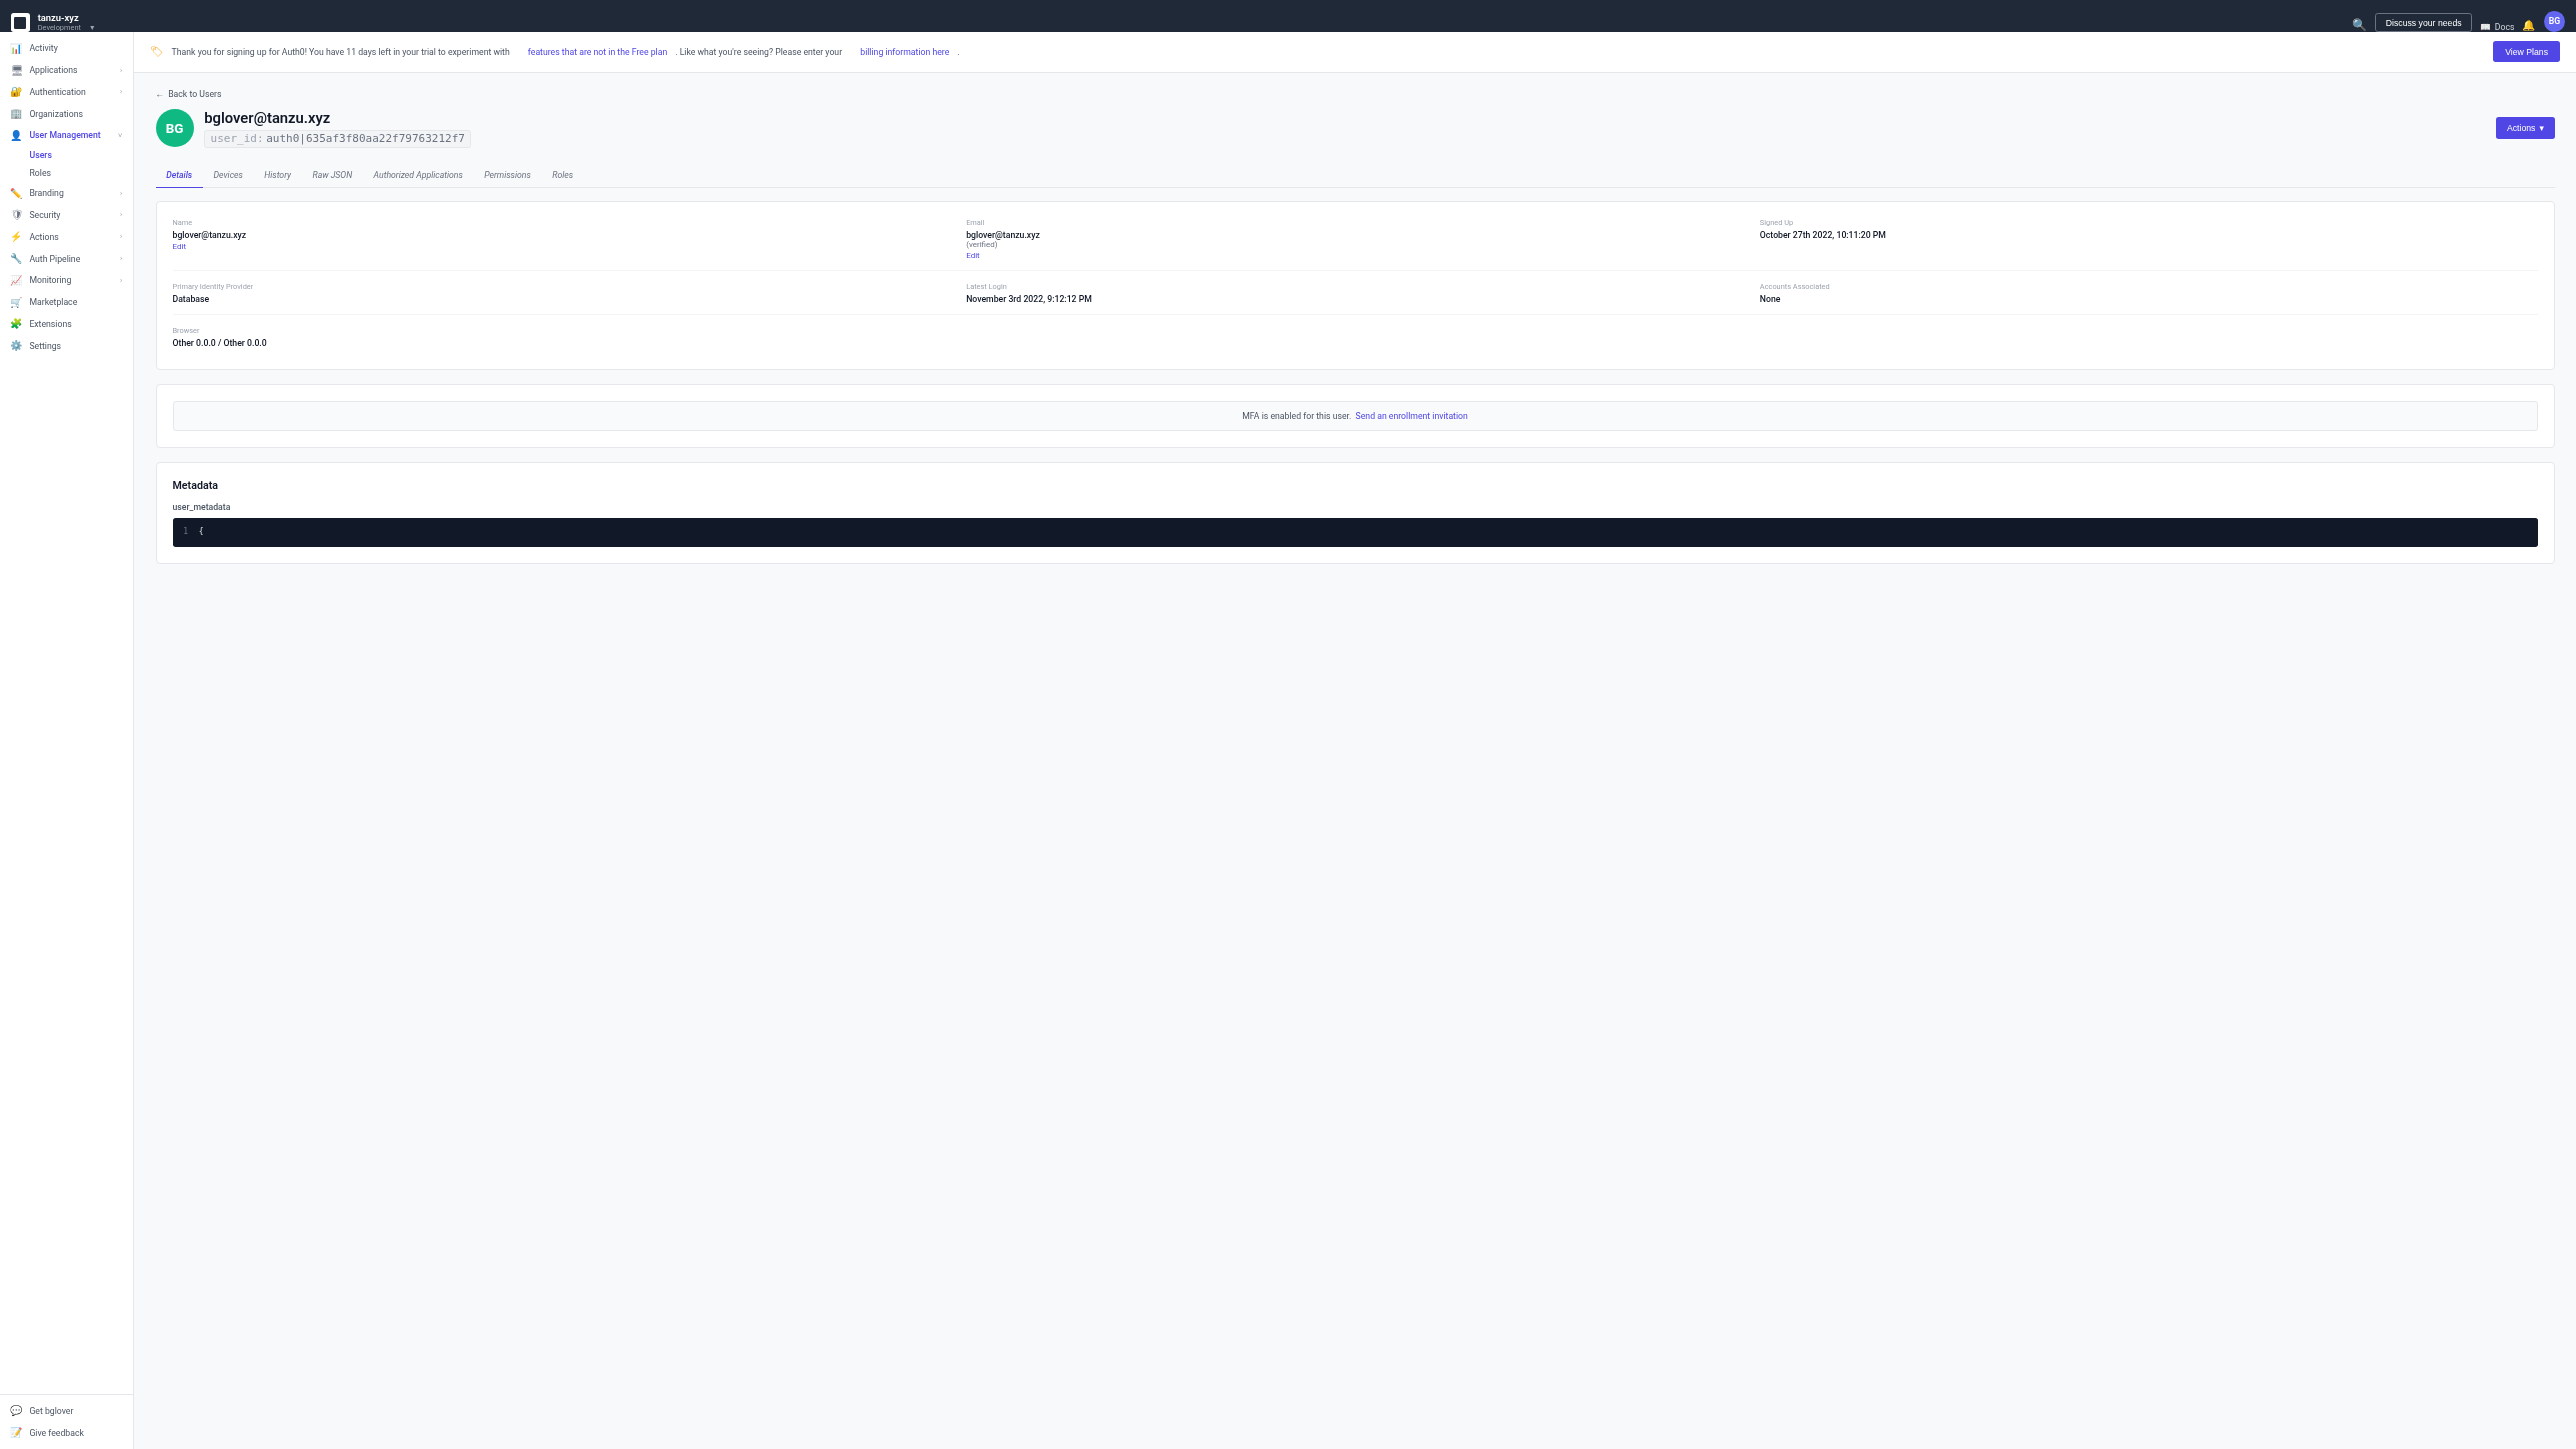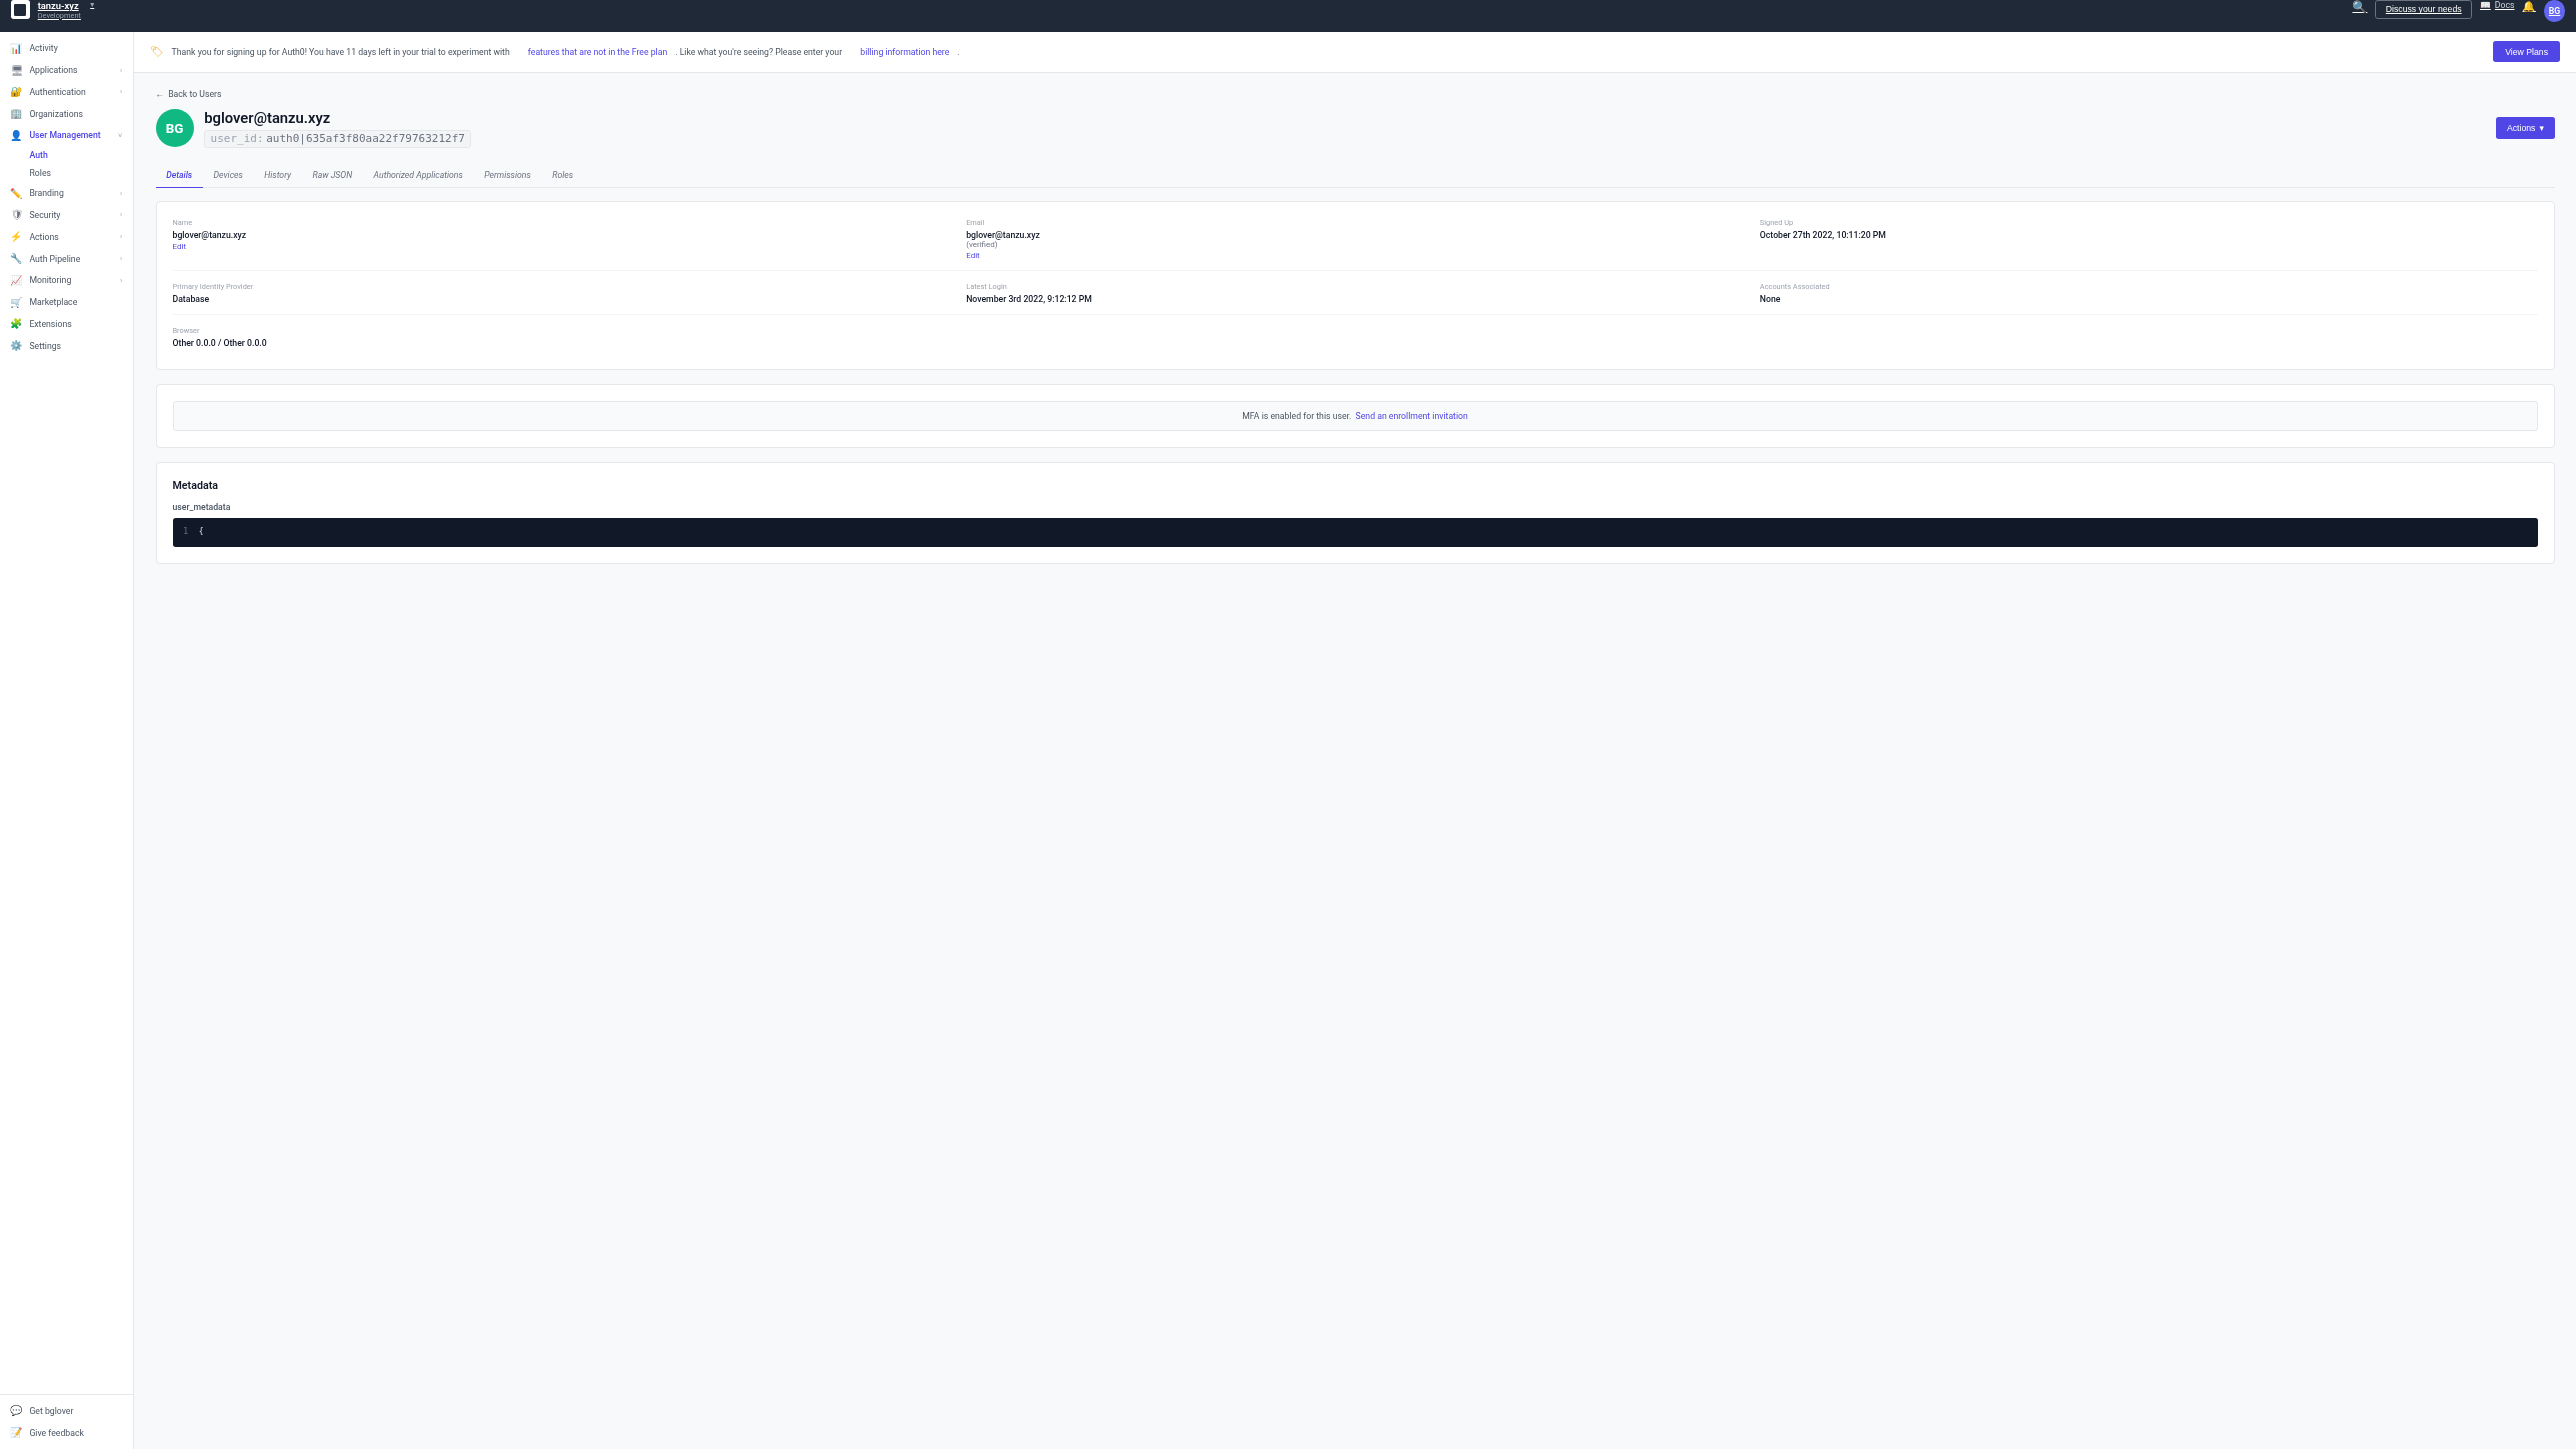--- a/index.html
+++ b/index.html
@@ -1,21 +1,21 @@
 <!DOCTYPE html>
 <html style="font-size:10.7px"><head>
   <meta charset="utf-8">
   <style>
     * { box-sizing: border-box; margin: 0; padding: 0; }
     body { font-family: -apple-system, BlinkMacSystemFont, 'Segoe UI', Roboto, sans-serif; background: #f8f9fa; color: #333; font-size: 9.4px; }
 
     
     .topnav {
-      display: flex; align-items: flex-start; background: #1f2937; color: #fff;
-      height: 32px; padding: 0 10.7px; gap: 8px; position: fixed; top: 0; left: 0; right: 0; z-index: 100; text-decoration: underline;
+      display: flex; align-items: flex-end; background: #1f2937; color: #fff;
+      height: 32px; padding: 0 10.7px; gap: 8px; position: fixed; top: 0; left: 0; right: 0; z-index: 100;
     }
     .topnav-logo { width: 19px; height: 19px; background: #fff; border-radius: 2.7px; display: flex; align-items: center; justify-content: center; }
     .topnav-logo-inner { width: 12px; height: 12px; background: #1f2937; border-radius: 1.3px; }
     .topnav-tenant { display: flex; flex-direction: column; }
     .topnav-tenant-name { font-size: 9.4px; font-weight: 600; color: #fff; }
     .topnav-tenant-env { font-size: 7.4px; color: #9ca3af; }
     .topnav-chevron { color: #9ca3af; font-size: 8px; margin-left: 1.3px; }
     .topnav-spacer { flex: 1; }
     .topnav-search { color: #9ca3af; cursor: pointer; font-size: 12px; }
     .topnav-discuss-btn {
@@ -176,21 +176,21 @@
     <div class="sidebar-item">
       <span class="sidebar-icon">🏢</span>
       <span>Organizations</span>
     </div>
     <div class="sidebar-item active">
       <span class="sidebar-icon">👤</span>
       <span>User Management</span>
       <span class="sidebar-chevron">˅</span>
     </div>
     <div class="sidebar-sub-item active">
-      <span>Auth</span>
+      <span>Users</span>
     </div>
     <div class="sidebar-sub-item">
       <span>Roles</span>
     </div>
     <div class="sidebar-item">
       <span class="sidebar-icon">✏️</span>
       <span>Branding</span>
       <span class="sidebar-chevron">›</span>
     </div>
     <div class="sidebar-item">

